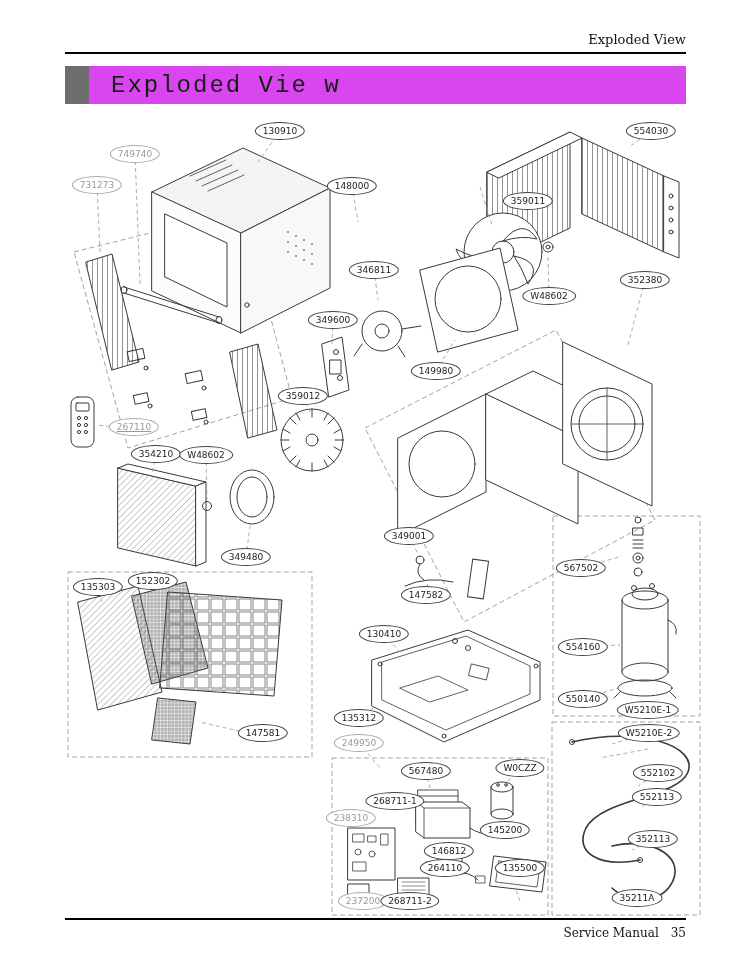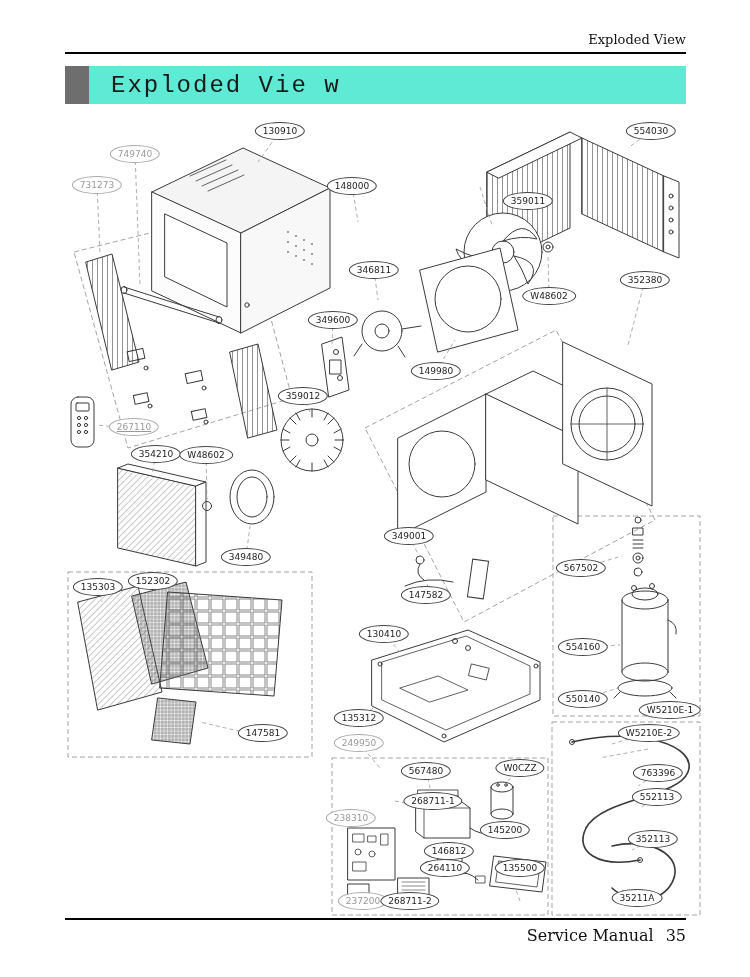--- a/index.html
+++ b/index.html
@@ -23,33 +23,33 @@
   #leader-layer line { stroke:#999; stroke-width:0.8; stroke-dasharray:4 3; }
   #callout-layer { position:absolute; top:0; left:0; width:669px; height:977px; }
   .callout {
     position:absolute; transform:translate(-50%,-50%);
     background:#fff; border:1px solid #444; border-radius:50%;
     font-family:"DejaVu Sans", sans-serif; font-size:9px; line-height:1;
     padding:3.5px 7px; color:#222; white-space:nowrap;
   }
   .callout.muted { color:#999; border-color:#aaa; }
   .footer-rule { position:absolute; top:918px; left:65px; width:621px; height:2px; background:#000; }
-  .footer-text { position:absolute; top:926px; right:64px; font-size:16px; color:#111; }
+  .footer-text { position:absolute; top:926px; right:64px; font-size:12px; color:#111; }
   .footer-text .page-num { margin-left:12px; }
 </style>
 </head>
 <body>
 
 <div class="page">
 
   <span class="header-text">Exploded View</span>
   <div class="header-rule"></div>
 
   <div class="title-square" style="background: rgb(110, 110, 110);"></div>
-  <div class="title-band" style="background: #5eead4;">
+  <div class="title-band" style="background: #d946ef;">
     <h1>Exploded Vie w</h1>
   </div>
 
   <svg class="art" width="750" height="977" viewBox="0 0 750 977" xmlns="http://www.w3.org/2000/svg">
     <defs>
       <pattern id="vlines" width="5" height="6" patternUnits="userSpaceOnUse">
         <line x1="2.5" y1="0" x2="2.5" y2="6" stroke="#777" stroke-width="0.8"></line>
       </pattern>
       <pattern id="hatch" width="4.5" height="4.5" patternUnits="userSpaceOnUse" patternTransform="rotate(45)">
         <line x1="0" y1="0" x2="0" y2="4.5" stroke="#777" stroke-width="0.8"></line>
@@ -329,31 +329,31 @@
       <div class="callout" style="left: 583px; top: 647px;">554160</div>
       <div class="callout" style="left: 583px; top: 699px;">550140</div>
       <div class="callout" style="left: 98px; top: 587px;">135303</div>
       <div class="callout" style="left: 153px; top: 581px; text-align: center;">152302</div>
       <div class="callout" style="left: 247px; top: 733px; margin-left: 16px;">147581</div>
       <div class="callout" style="left: 359px; top: 718px;">135312</div>
       <div class="callout" style="left: 384px; top: 634px;">130410</div>
       <div class="callout muted" style="left: 359px; top: 743px;">249950</div>
       <div class="callout" style="left: 426px; top: 771px;">567480</div>
       <div class="callout" style="left: 520px; top: 768px;">W0CZZ</div>
-      <div class="callout" style="left: 395px; top: 801px; margin-left: 38px;">268711-1</div>
+      <div class="callout" style="left: 395px; top: 801px;">268711-1</div>
       <div class="callout muted" style="left: 351px; top: 818px;">238310</div>
       <div class="callout" style="left: 505px; top: 830px;">145200</div>
       <div class="callout" style="left: 449px; top: 851px;">146812</div>
       <div class="callout" style="left: 445px; top: 868px;">264110</div>
       <div class="callout muted" style="left: 363px; top: 901px;">237200</div>
       <div class="callout" style="left: 410px; top: 901px;">268711-2</div>
       <div class="callout" style="left: 520px; top: 848px; margin-top: 20px;">135500</div>
       <div class="callout" style="left: 649px; top: 733px;">W5210E-2</div>
-      <div class="callout" style="left: 648px; top: 710px; margin-left: 22px;">W5210E-1</div>
-      <div class="callout" style="left: 658px; top: 773px;">763396</div>
+      <div class="callout" style="left: 648px; top: 710px;">W5210E-1</div>
+      <div class="callout" style="left: 658px; top: 773px;">552102</div>
       <div class="callout" style="left: 657px; top: 797px;">552113</div>
       <div class="callout" style="left: 653px; top: 839px;">352113</div>
       <div class="callout" style="left: 637px; top: 898px;">35211A</div>
     </div>
 
   <div class="footer-rule"></div>
   <div class="footer-text">
     <span>Service Manual</span><span class="page-num">35</span>
   </div>
 

